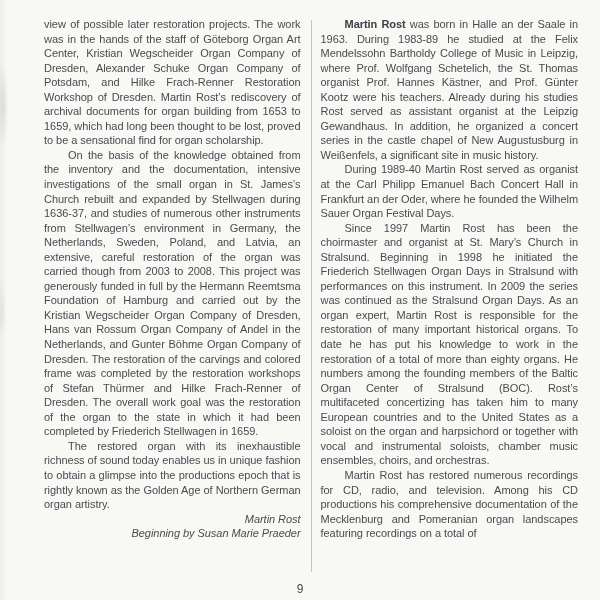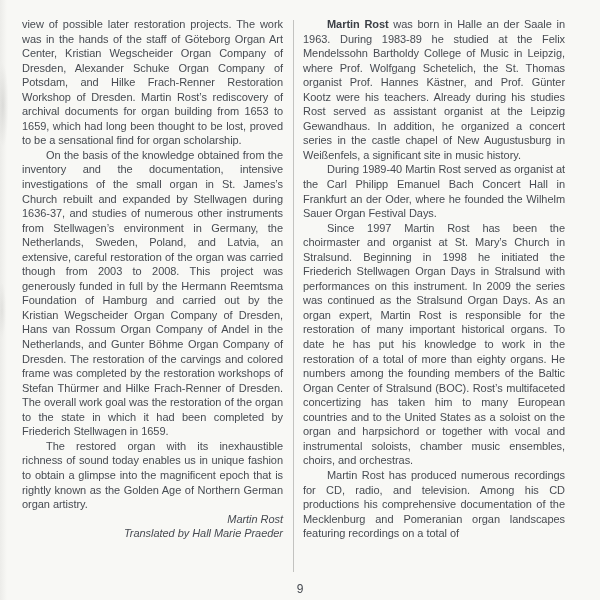--- a/index.html
+++ b/index.html
@@ -19,21 +19,21 @@
     width:600px;height:600px;
     box-sizing:border-box;
     padding:17px 0 0 0;
     background:
       radial-gradient(ellipse 8px 60px at 3px 105px, rgba(120,120,118,0.18), rgba(120,120,118,0) 70%),
       radial-gradient(ellipse 6px 40px at 2px 310px, rgba(120,120,118,0.12), rgba(120,120,118,0) 70%),
       linear-gradient(90deg,#ecece9 0px, var(--bg) 7px);
   }
   .columns{
     display:flex;
-    padding-left:22px;
+    padding-left:44px;
     padding-right:22px;
   }
   .column{
     font-size:11px;
     line-height:14.55px;
     color:var(--text);
     text-align:justify;
     letter-spacing:-0.05px;
   }
   .column.left{width:261px;}
@@ -64,30 +64,30 @@
 </style>
 </head>
 <body>
 
 <div class="page">
   <div class="columns">
 
     <div class="column left">
       <p class="para">view of possible later restoration projects. The work was in the hands of the staff of Göteborg Organ Art Center, Kristian Wegscheider Organ Company of Dresden, Alexander Schuke Organ Company of Potsdam, and Hilke Frach-Renner Restoration Workshop of Dresden. Martin Rost’s rediscovery of archival documents for organ building from 1653 to 1659, which had long been thought to be lost, proved to be a sensational find for organ scholarship.</p>
       <p class="para indent">On the basis of the knowledge obtained from the inventory and the documentation, intensive investigations of the small organ in St. James’s Church rebuilt and expanded by Stellwagen during 1636-37, and studies of numerous other instruments from Stellwagen’s environment in Germany, the Netherlands, Sweden, Poland, and Latvia, an extensive, careful restoration of the organ was carried though from 2003 to 2008. This project was generously funded in full by the Hermann Reemtsma Foundation of Hamburg and carried out by the Kristian Wegscheider Organ Company of Dresden, Hans van Rossum Organ Company of Andel in the Netherlands, and Gunter Böhme Organ Company of Dresden. The restoration of the carvings and colored frame was completed by the restoration workshops of Stefan Thürmer and Hilke Frach-Renner of Dresden. The overall work goal was the restoration of the organ to the state in which it had been completed by Friederich Stellwagen in 1659.</p>
-      <p class="para indent">The restored organ with its inexhaustible richness of sound today enables us in unique fashion to obtain a glimpse into the magnificent epoch that is rightly known as the Golden Age of Northern German organ artistry.</p>
+      <p class="para indent">The restored organ with its inexhaustible richness of sound today enables us in unique fashion to obtain a glimpse into the productions epoch that is rightly known as the Golden Age of Northern German organ artistry.</p>
       <p class="signature">Martin Rost</p>
-      <p class="signature">Translated by Hall Marie Praeder</p>
+      <p class="signature">Beginning by Susan Marie Praeder</p>
     </div>
 
     <div class="divider"></div>
 
     <div class="column right">
       <p class="para indent"><strong class="lead">Martin Rost</strong><span> was born in Halle an der Saale in 1963. During 1983-89 he studied at the Felix Mendelssohn Bartholdy College of Music in Leipzig, where Prof. Wolfgang Schetelich, the St. Thomas organist Prof. Hannes Kästner, and Prof. Günter Kootz were his teachers. Already during his studies Rost served as assistant organist at the Leipzig Gewandhaus. In addition, he organized a concert series in the castle chapel of New Augustusburg in Weißenfels, a significant site in music history.</span></p>
       <p class="para indent">During 1989-40 Martin Rost served as organist at the Carl Philipp Emanuel Bach Concert Hall in Frankfurt an der Oder, where he founded the Wilhelm Sauer Organ Festival Days.</p>
       <p class="para indent">Since 1997 Martin Rost has been the choirmaster and organist at St. Mary’s Church in Stralsund. Beginning in 1998 he initiated the Friederich Stellwagen Organ Days in Stralsund with performances on this instrument. In 2009 the series was continued as the Stralsund Organ Days. As an organ expert, Martin Rost is responsible for the restoration of many important historical organs. To date he has put his knowledge to work in the restoration of a total of more than eighty organs. He numbers among the founding members of the Baltic Organ Center of Stralsund (BOC). Rost’s multifaceted concertizing has taken him to many European countries and to the United States as a soloist on the organ and harpsichord or together with vocal and instrumental soloists, chamber music ensembles, choirs, and orchestras.</p>
-      <p class="para indent">Martin Rost has produced numerous recordings for CD, radio, and television. Among his CD productions his comprehensive documentation of the Mecklenburg and Pomeranian organ landscapes featuring recordings on a total of</p>
+      <p class="para indent">Martin Rost has restored numerous recordings for CD, radio, and television. Among his CD productions his comprehensive documentation of the Mecklenburg and Pomeranian organ landscapes featuring recordings on a total of</p>
     </div>
 
   </div>
 
   <div class="page-number">9</div>
 </div>
 
 </body></html>

